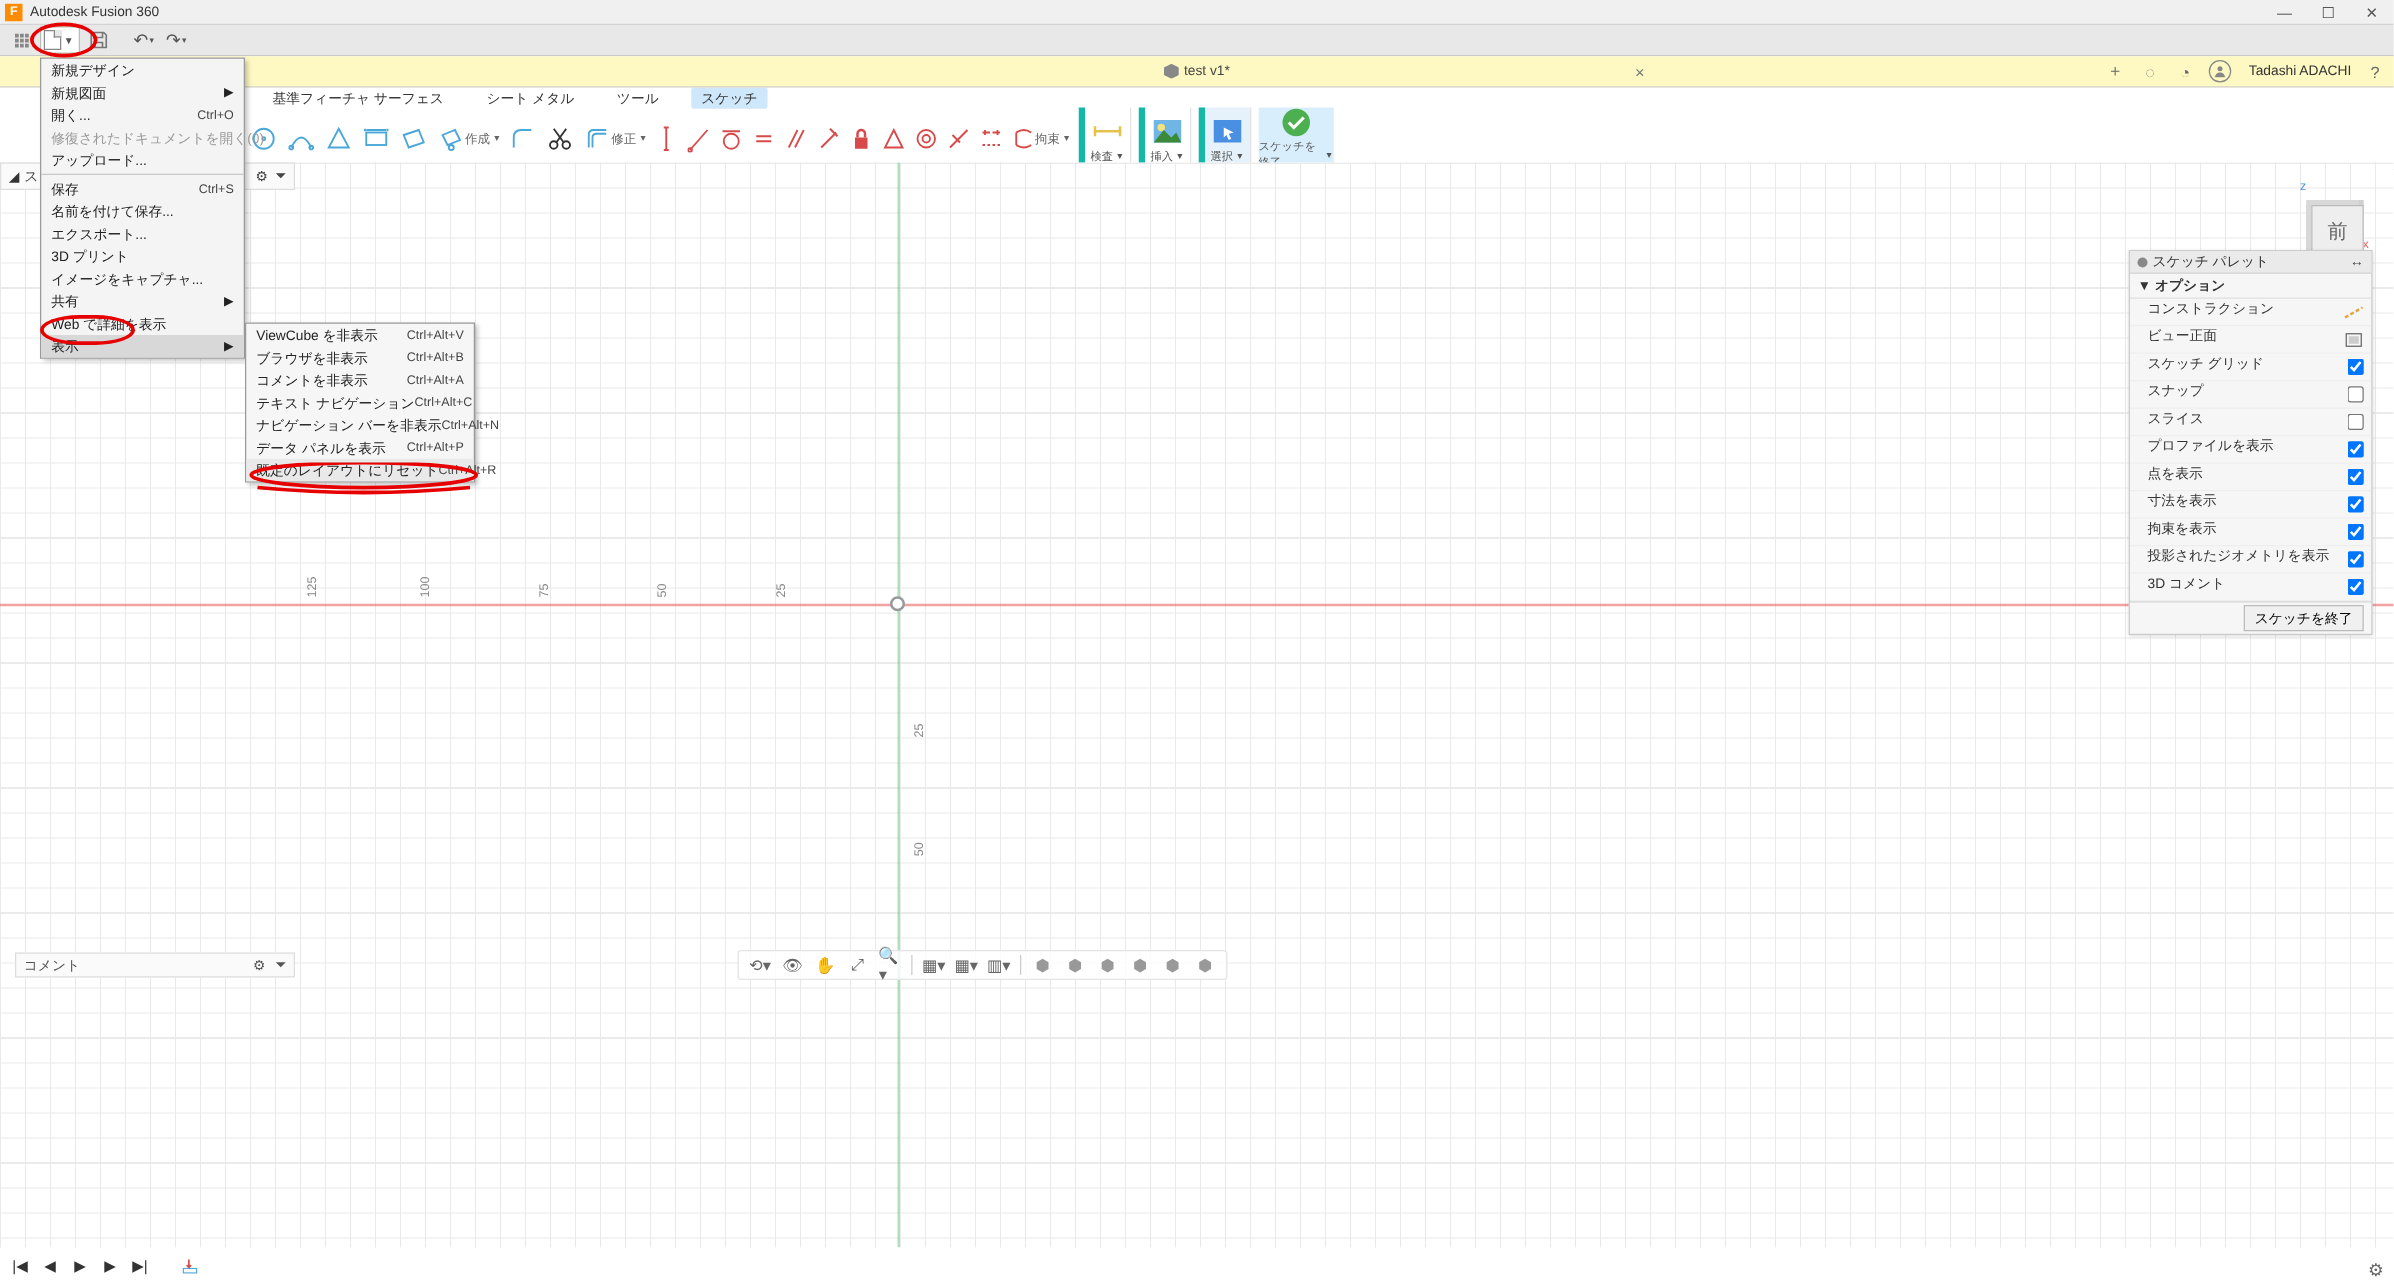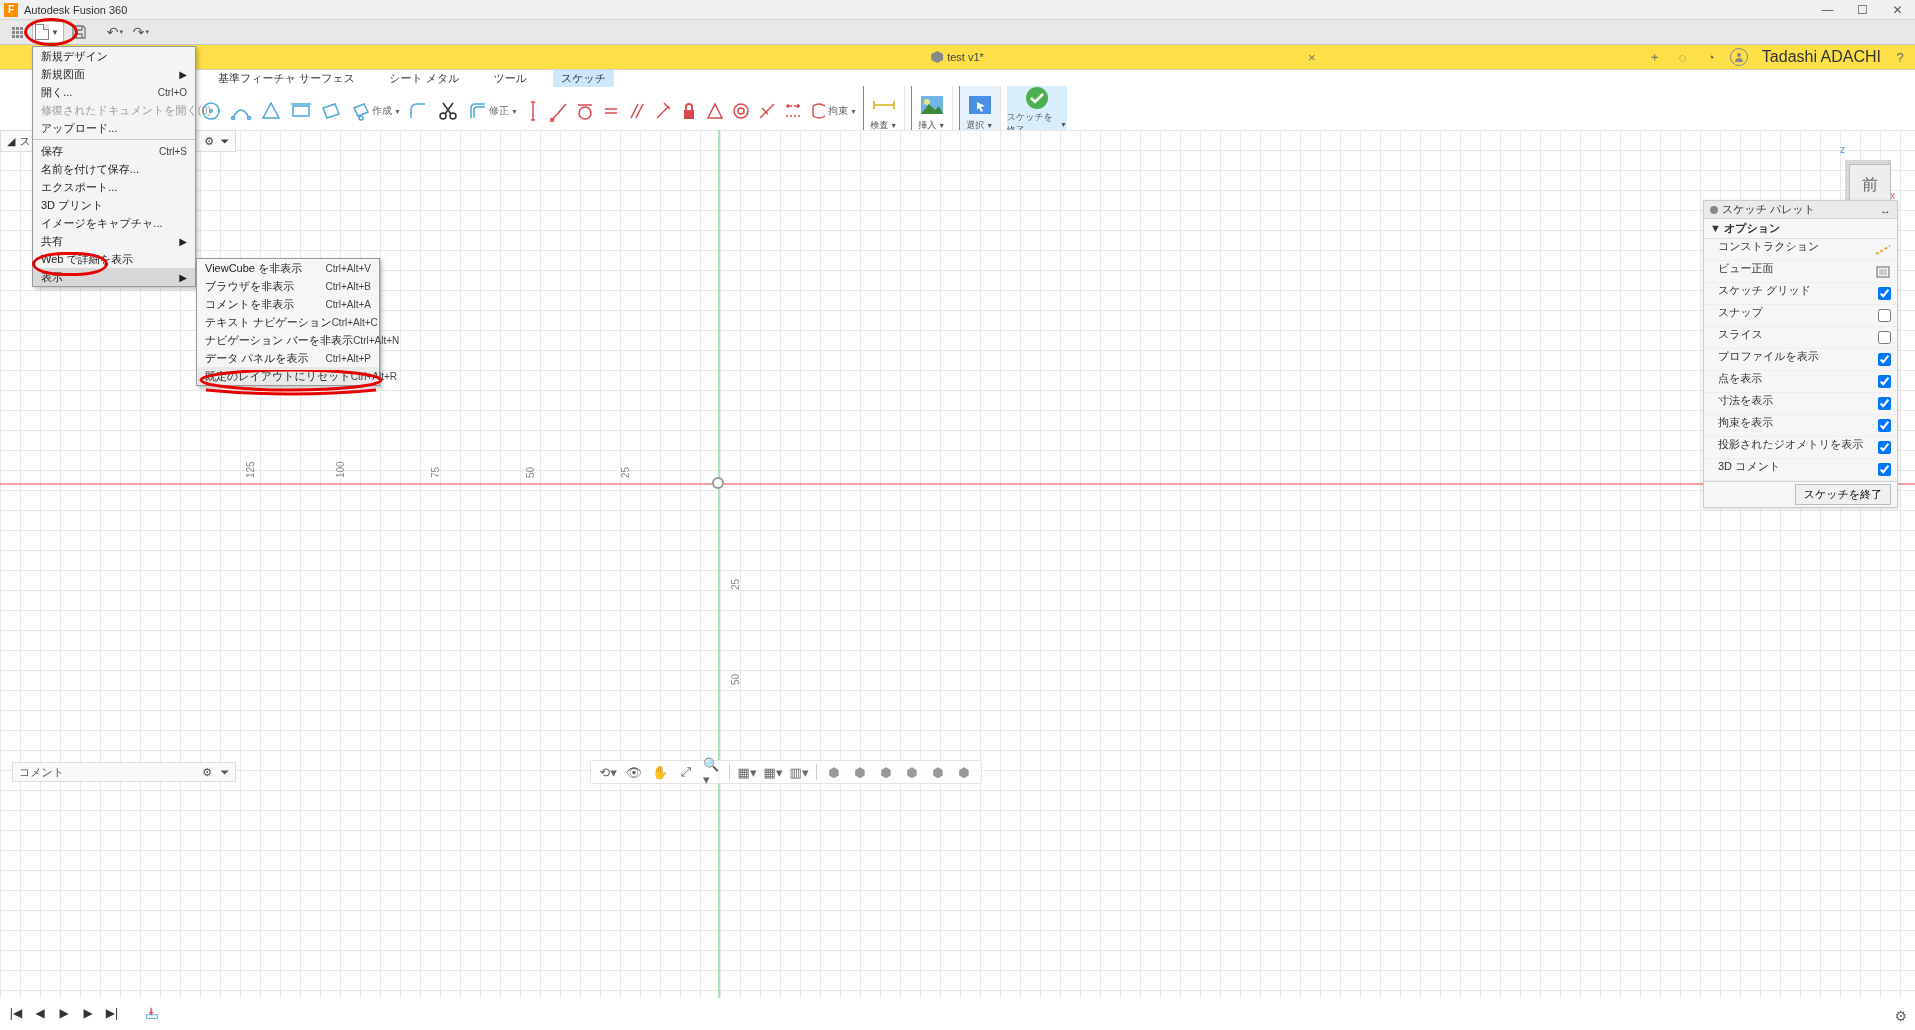--- a/index.html
+++ b/index.html
@@ -11,36 +11,36 @@
 .win-controls div { width:35px; height:20px; display:flex; align-items:center; justify-content:center; font-size:12px; color:#555; }
 .qat { height:25px; background:#e8e8e8; display:flex; align-items:center; padding:0 4px; border-bottom:1px solid #c8c8c8; position:relative; }
 .qat .qat-btn { width:22px; height:22px; display:flex; align-items:center; justify-content:center; margin:0 2px; font-size:14px; color:#555; }
 .filemenu-btn { display:flex; align-items:center; background:#fff; border:1px solid #bbb; height:22px; padding:0 2px; margin:0 2px; }
 .filemenu-btn .doc-ic { width:14px; height:16px; background:#fff; border:1px solid #888; position:relative; }
 .filemenu-btn .doc-ic::after{content:"";position:absolute;right:-1px;top:-1px;width:5px;height:5px;background:#e8e8e8;border-left:1px solid #888;border-bottom:1px solid #888;}
 .filemenu-btn .dd { font-size:8px; margin:0 2px; color:#555;}
 .qat .grid-ic{display:grid;grid-template-columns:repeat(3,3px);grid-template-rows:repeat(3,3px);gap:1px;}
 .qat .grid-ic span{background:#888;}
 .redcircle1{position:absolute;left:24px;top:18px;width:54px;height:28px;border:3px solid #e60000;border-radius:50%;z-index:50;pointer-events:none;}
-.doc-tab-bar{height:25px;background:#fde047;border-bottom:1px solid #d0d0d0;display:flex;align-items:center;justify-content:center;position:relative;}
+.doc-tab-bar{height:25px;background:#fef9c3;border-bottom:1px solid #d0d0d0;display:flex;align-items:center;justify-content:center;position:relative;}
 .doc-tab{display:flex;align-items:center;font-size:11px;color:#444;}
 .doc-tab .cube-ic{width:12px;height:12px;margin-right:4px;background:#888;clip-path:polygon(50% 0,100% 25%,100% 75%,50% 100%,0 75%,0 25%);} 
 .doc-tab-bar .right-icons{position:absolute;right:6px;display:flex;align-items:center;gap:10px;}
 .doc-tab-bar .right-icons .ic-btn{width:18px;height:18px;display:flex;align-items:center;justify-content:center;color:#666;font-size:13px;}
-.doc-tab-bar .username{font-size:16px;color:#333;margin-left:4px;}
+.doc-tab-bar .username{font-size:11px;color:#333;margin-left:4px;}
 .doc-tab-bar .x-ic{position:absolute;left:1308px;font-size:13px;color:#777;}
 .tabs-row{height:16px;display:flex;align-items:center;padding-left:210px;gap:18px;font-size:11px;color:#333;}
 .tabs-row .tab{padding:1px 8px;cursor:default;}
 .tabs-row .tab.active{background:#cfe7fa;border-radius:2px;}
 .ribbon{height:50px;display:flex;align-items:flex-start;padding-left:200px;gap:6px;position:relative;border-bottom:1px solid #d8d8d8;}
 .ribbon .grp{display:flex;flex-direction:row;align-items:center;height:50px;}
 .ribbon .grp .icons{display:flex;gap:8px;align-items:center;height:34px;}
 .ribbon .grp .lbl{font-size:10px;color:#666;display:flex;align-items:center;gap:2px;}
 .ribbon .grp .lbl .dd{font-size:7px;}
-.ribbon .big-btn{width:42px;height:50px;display:flex;flex-direction:column;align-items:center;justify-content:center;border-left:1px solid #14b8a6;border-right:1px solid #e4e4e4;}
+.ribbon .big-btn{width:42px;height:50px;display:flex;flex-direction:column;align-items:center;justify-content:center;border-left:5px solid #14b8a6;border-right:1px solid #e4e4e4;}
 .ribbon .big-btn.last{background:#d9eefc;border:none;}
 .ribbon .big-btn .ic{width:28px;height:28px;display:flex;align-items:center;justify-content:center;}
 .ribbon .big-btn .txt{font-size:9px;color:#555;display:flex;align-items:center;gap:2px;}
 .ribbon .big-btn .txt .dd{font-size:7px;}
 .ric{display:flex;align-items:center;justify-content:center;}
 svg.stroke-skyblue path,svg.stroke-skyblue line,svg.stroke-skyblue circle,svg.stroke-skyblue rect{stroke:#4aa8d8;fill:none;stroke-width:1.5;}
 svg.stroke-red path,svg.stroke-red line,svg.stroke-red circle,svg.stroke-red polygon{stroke:#d84a4a;fill:none;stroke-width:1.5;}
 .browser-strip{position:absolute;left:0;top:130px;width:236px;height:22px;background:#fafafa;border:1px solid #ddd;display:flex;align-items:center;padding:0 6px;font-size:11px;color:#444;z-index:4;}
 .browser-strip .dd{margin-left:auto;display:flex;gap:6px;align-items:center;}
 .dropdown1{position:absolute;left:32px;top:46px;width:164px;background:#f4f4f4;border:1px solid #9a9a9a;box-shadow:2px 2px 4px rgba(0,0,0,.25);z-index:40;font-size:11px;}

